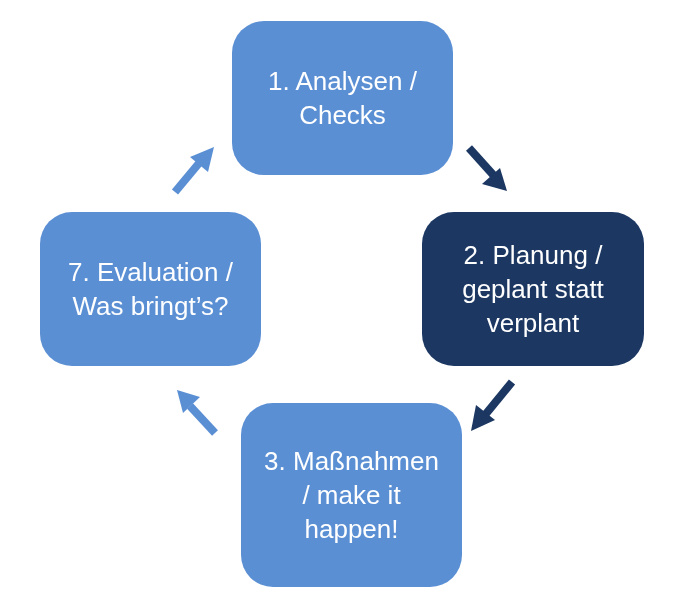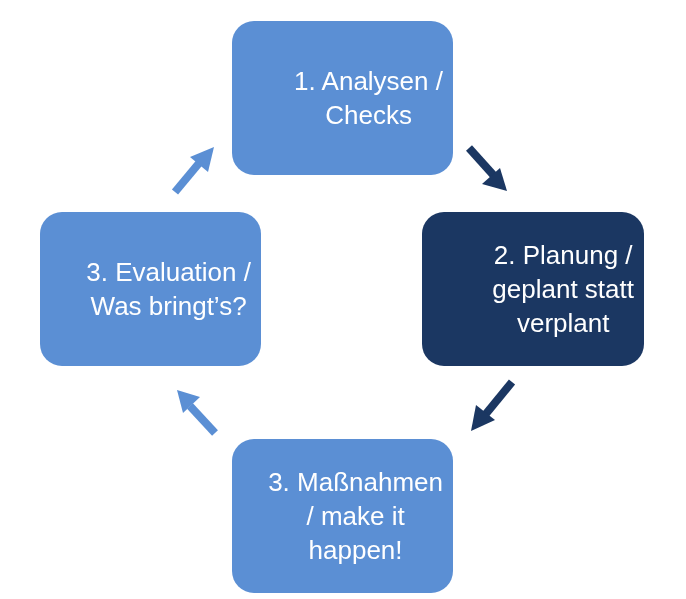--- a/index.html
+++ b/index.html
@@ -1,30 +1,30 @@
 <!DOCTYPE html>
 <html><head>
   <meta charset="utf-8">
   <style>
     html, body { margin: 0; padding: 0; background: #ffffff; }
     body { width: 686px; height: 599px; position: relative; overflow: hidden; font-family: "Liberation Sans", "DejaVu Sans", sans-serif; }
     .box {
       position: absolute;
-      border-radius: 22px;
-      display: flex; align-items: center; justify-content: flex-end;
+      border-radius: 32px;
+      display: flex; align-items: center; justify-content: center;
       text-align: center; color: #ffffff;
       font-size: 26px; line-height: 34px;
       box-sizing: border-box; padding: 0 10px;
     }
     .box span { white-space: pre-line; display: block; }
     .light { background: #5b8fd4; }
     .dark { background: #1b3762; font-weight: normal; }
     #b1 { left: 232px; top: 21px; width: 221px; height: 154px; }
     #b2 { left: 422px; top: 212px; width: 222px; height: 154px; }
-    #b3 { left: 232px; top: 403px; width: 221px; height: 154px; margin-top: 36px; }
+    #b3 { left: 241px; top: 403px; width: 221px; height: 184px; }
     #b4 { left: 40px; top: 212px; width: 221px; height: 154px; }
     svg.arrows { position: absolute; left: 0; top: 0; }
   </style>
 </head>
 <body>
 
 <div class="box light" id="b1">
   <span>1. Analysen /
 Checks</span>
 </div>
@@ -32,21 +32,21 @@
   <span>2. Planung  /
 geplant statt
 verplant</span>
 </div>
 <div class="box light" id="b3">
   <span>3. Maßnahmen
 / make it
 happen!</span>
 </div>
 <div class="box light" id="b4">
-  <span>3. Evaluation /
+  <span>7. Evaluation /
 Was bringt’s?</span>
 </div>
 
 <svg class="arrows" width="686" height="599">
 
   <g>
     <line x1="469" y1="148" x2="496" y2="178" stroke="#1b3762" stroke-width="8"></line>
     <polygon points="507,191 482,184 500,168" fill="#1b3762"></polygon>
   </g>
 

